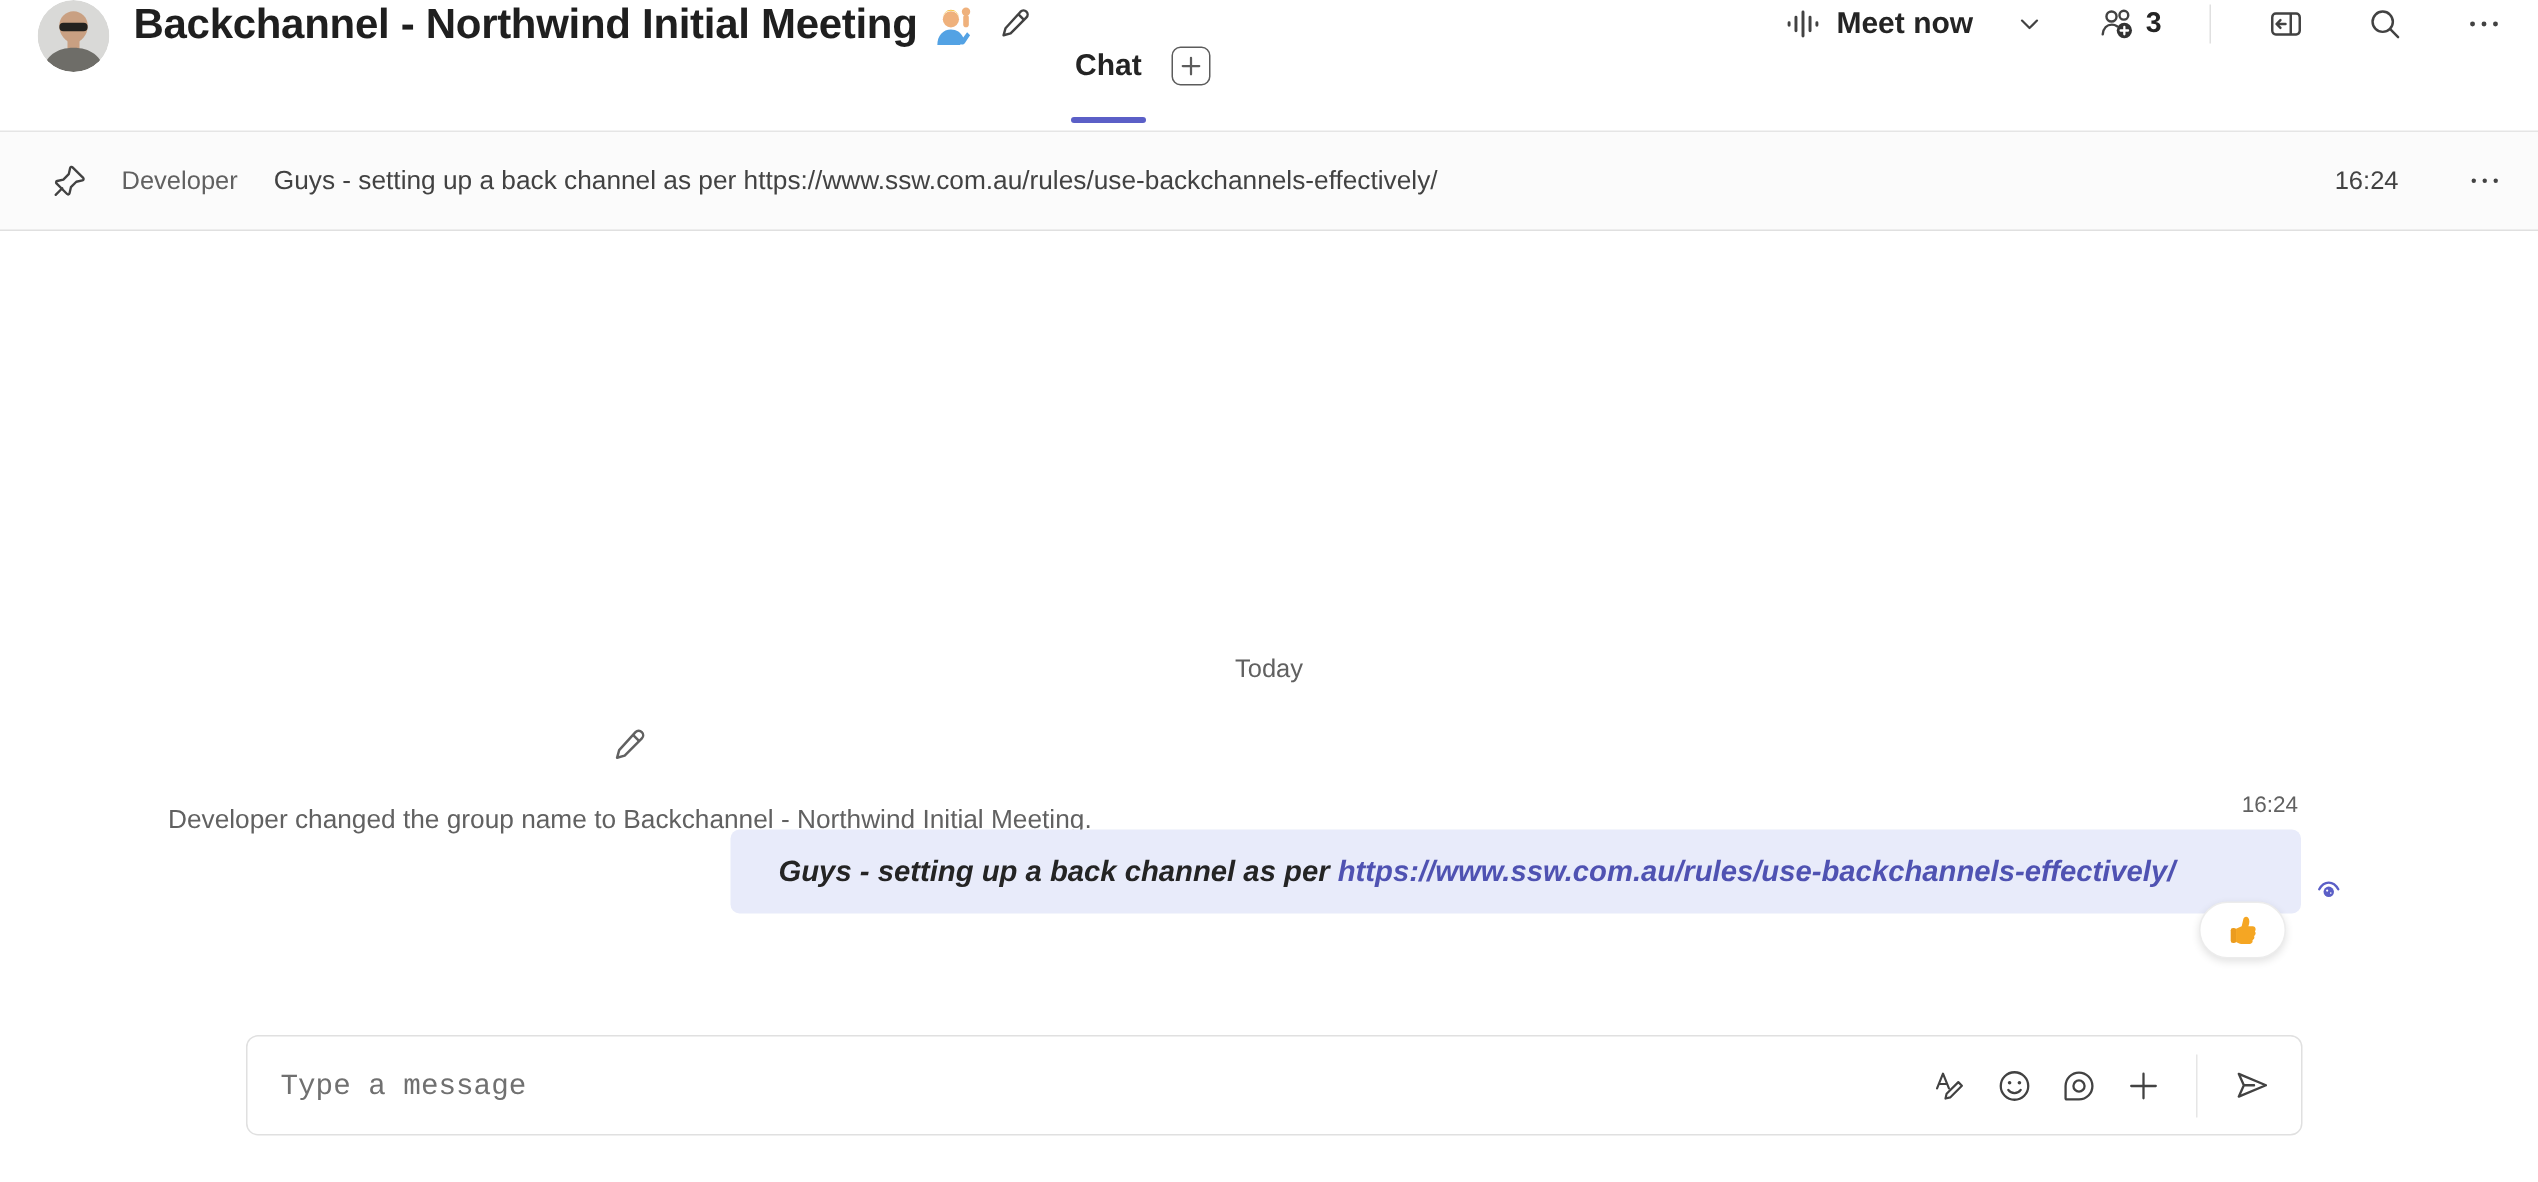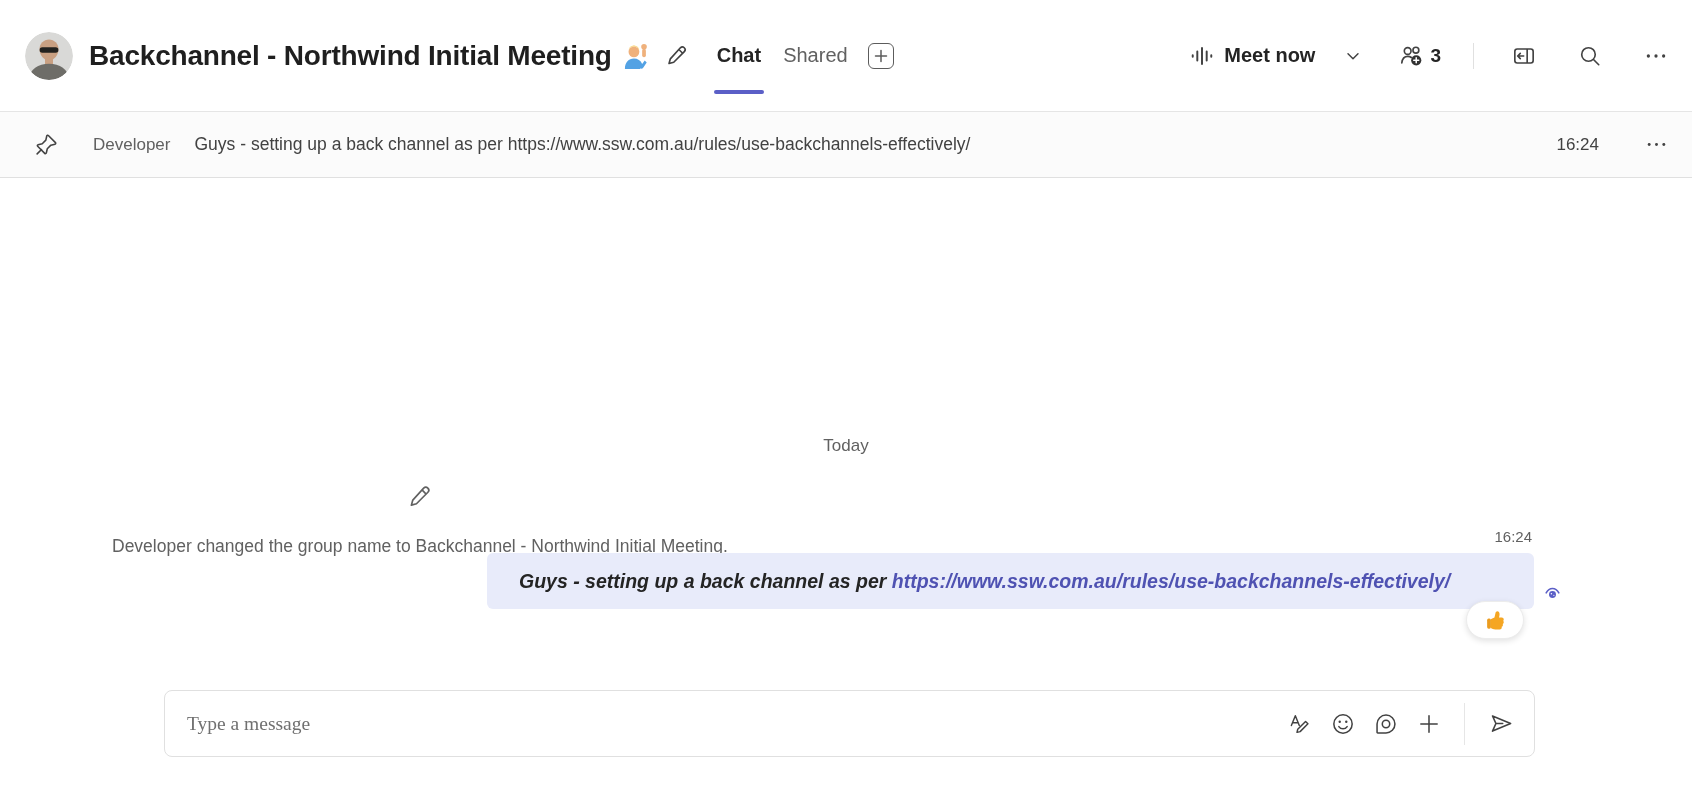--- a/index.html
+++ b/index.html
@@ -1,20 +1,20 @@
 <!DOCTYPE html>
 <html><head>
 <meta charset="utf-8">
 <style>
   * { margin:0; padding:0; box-sizing:border-box; }
   html,body { width:1692px; height:788px; background:#fff; font-family:"Liberation Sans", sans-serif; overflow:hidden; }
   .app { position:relative; width:1692px; height:788px; background:#fff; color:#242424; }
 
   
-  .header { display:flex; align-items:center; height:112px; padding:0 20px 0 25px; border-bottom:1px solid #e5e5e5; background:#fff; }
+  .header { display:flex; align-items:flex-start; height:88px; padding:0 20px 0 25px; border-bottom:1px solid #e5e5e5; background:#fff; }
   .avatar { width:48px; height:48px; border-radius:50%; overflow:hidden; flex:0 0 auto; cursor:pointer; }
   .title-wrap { display:flex; align-items:center; gap:10px; margin-left:16px; }
   .title { font-size:28px; font-weight:700; color:#1f1f1f; letter-spacing:-0.2px; white-space:nowrap; }
   .title-emoji { display:flex; align-items:center; }
   .icon-btn { background:none; border:none; cursor:pointer; display:flex; align-items:center; justify-content:center; padding:4px; }
   .edit-btn { margin-left:12px; }
   .tabs { display:flex; align-items:stretch; height:88px; margin-left:22px; gap:18px; }
   .tab { position:relative; display:flex; align-items:center; font-size:20px; color:#616161; cursor:pointer; padding:0 2px; }
   .tab.active { color:#242424; font-weight:700; }
   .tab-underline { position:absolute; left:-1px; right:-1px; bottom:6px; height:4px; border-radius:2px; background:#5b5fc7; }
@@ -24,40 +24,40 @@
   .meet-now-label { font-size:20px; font-weight:600; color:#242424; white-space:nowrap; }
   .chev-btn { margin-left:2px; margin-right:10px; }
   .people-btn { display:flex; align-items:center; gap:5px; background:none; border:none; cursor:pointer; margin-right:10px; }
   .people-count { font-size:19px; font-weight:600; color:#242424; }
   .v-divider { width:1px; height:26px; background:#e0e0e0; }
   .hdr-icon { margin-left:12px; }
 
   
   .pin-bar { display:flex; align-items:center; height:66px; background:#fbfbfb; border-bottom:1px solid #e0e0e0; padding:0 20px 0 34px; cursor:pointer; }
   .pin-icon-wrap { flex:0 0 auto; display:flex; }
-  .pin-author { font-size:17px; color:#616161; margin-left:34px; white-space:nowrap; }
+  .pin-author { font-size:17px; color:#616161; margin-left:22px; white-space:nowrap; }
   .pin-text { font-size:17.5px; color:#424242; margin-left:24px; flex:1 1 auto; overflow:hidden; text-overflow:ellipsis; white-space:nowrap; }
   .pin-time { font-size:17px; color:#424242; margin-left:20px; margin-right:42px; }
 
   
   .day-divider { position:absolute; top:436px; left:0; width:100%; text-align:center; font-size:17px; color:#616161; }
   .system-row { position:absolute; top:484px; left:112px; display:flex; align-items:center; gap:26px;flex-direction:column; }
   .system-text { font-size:17.5px; color:#616161; }
 
   .message-group { position:absolute; top:528px; right:158px; width:1047px; }
   .msg-time { text-align:right; font-size:15px; color:#616161; margin-bottom:8px; padding-right:2px; }
   .bubble { position:relative; height:56px; background:#e8ebfa; border-radius:6px; display:flex; align-items:center; padding:0 20px 0 32px; }
   .msg-text { font-size:19.5px; font-weight:700; font-style:italic; color:#242424; white-space:pre; }
   .msg-link { font-size:19.5px; font-weight:700; font-style:italic; color:#4f52b2; cursor:pointer; white-space:nowrap; }
   .seen-icon { position:absolute; right:-28px; bottom:6px; display:flex; }
   .reaction { position:absolute; right:10px; bottom:-30px; width:58px; height:38px; background:#fff; border:1px solid #ececec; border-radius:19px; box-shadow:0 2px 6px rgba(0,0,0,.12); display:flex; align-items:center; justify-content:center; cursor:pointer; }
 
   
   .compose-box { position:absolute; left:164px; right:157px; bottom:31px; height:67px; border:1px solid #e0e0e0; border-radius:8px; background:#fff; display:flex; align-items:center; }
-  .compose-input { flex:1 1 auto; border:none; outline:none; font-family:Liberation Serif, serif; font-size:19.5px; color:#3b82f6; padding:0 12px 0 22px; background:transparent; }
+  .compose-input { flex:1 1 auto; border:none; outline:none; font-family:Liberation Mono, monospace; font-size:19.5px; color:#3b82f6; padding:0 12px 0 22px; background:transparent; }
   .compose-input::placeholder { color:#707070; opacity:1; }
   .compose-icons { display:flex; align-items:center; gap:11px; padding-right:16px; }
   .c-divider { width:1px; height:42px; background:#e6e6e6; margin:0 8px; }
 </style>
 </head>
 <body>
 
 <div class="app">
 
   <header class="header">
@@ -96,23 +96,20 @@
         <path d="M14.1 3.5a2.5 2.5 0 0 1 3.6 3.5l-9.7 9.7-4.3 1.2 1.2-4.3z" fill="none" stroke="#424242" stroke-width="1.5" stroke-linejoin="round"></path>
         <path d="M12.7 5l3.5 3.5" fill="none" stroke="#424242" stroke-width="1.5"></path>
       </svg>
     </button>
 
     <nav class="tabs">
       <div class="tab active">
         <span>Chat</span>
         <span class="tab-underline"></span>
       </div>
-      <div class="tab">
-        <span>Shared</span>
-      </div>
       <button class="add-tab">
         <svg viewBox="0 0 14 14" width="14" height="14">
           <path d="M7 1.5v11M1.5 7h11" stroke="#5c5c5c" stroke-width="1.5" stroke-linecap="round"></path>
         </svg>
       </button>
     </nav>
 
     <div class="header-right">
       <button class="meet-now">
         <svg viewBox="0 0 22 22" width="24" height="24">

